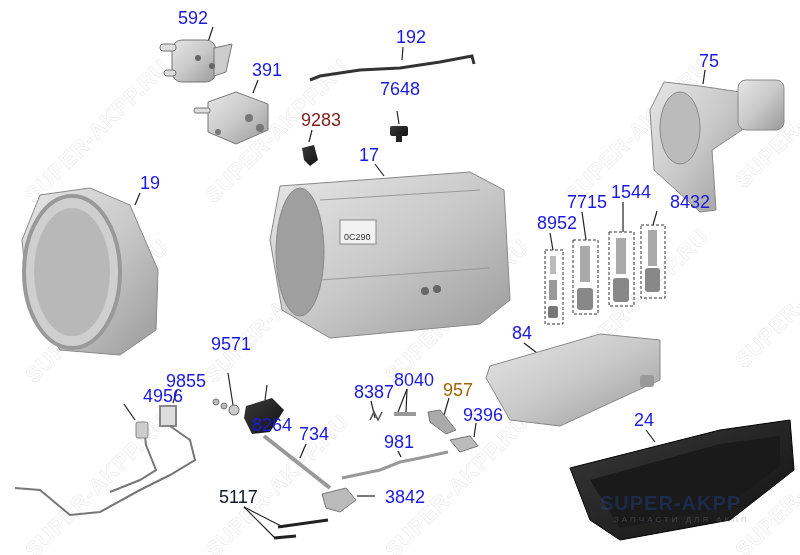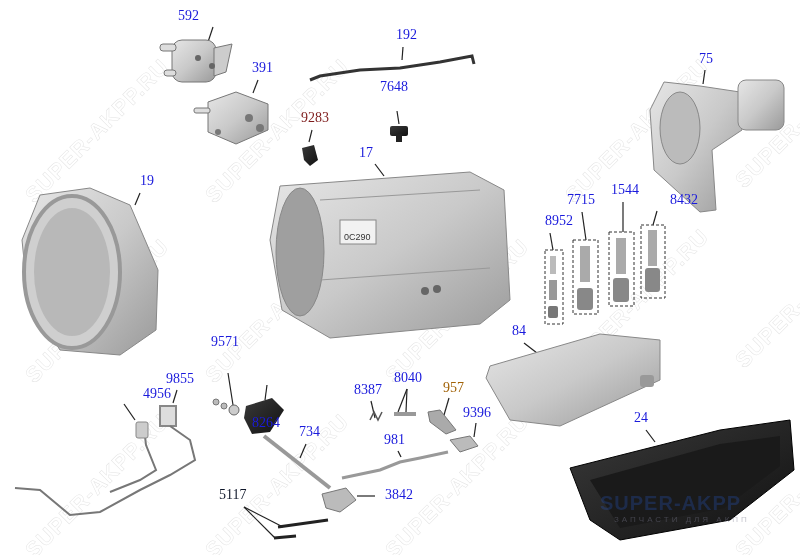--- a/index.html
+++ b/index.html
@@ -1,18 +1,18 @@
 <!DOCTYPE html>
 <html><head>
 <meta charset="utf-8">
 <style>
   html,body{margin:0;padding:0;background:#fff;}
   body{width:800px;height:555px;position:relative;overflow:hidden;font-family:"Liberation Sans",sans-serif;}
   #stage{position:absolute;left:0;top:0;width:800px;height:555px;}
-  .lbl{position:absolute;font-family:Liberation Serif, serif;font-size:14px;color:#1a1adc;line-height:1;white-space:nowrap;cursor:pointer;}
+  .lbl{position:absolute;font-family:Liberation Sans, sans-serif;font-size:18px;color:#1a1adc;line-height:1;white-space:nowrap;cursor:pointer;}
   .wm{position:absolute;font-family:"Liberation Sans",sans-serif;font-size:22px;color:rgba(0,0,0,0.09);transform:rotate(-45deg);transform-origin:left top;white-space:nowrap;letter-spacing:1px;pointer-events:none;font-weight:bold;
       -webkit-text-stroke:0.5px rgba(0,0,0,0.12);color:transparent;}
   .logo{position:absolute;left:600px;top:492px;pointer-events:none;}
   .logo .t1{font-size:20px;color:rgba(40,90,200,0.28);font-weight:bold;letter-spacing:1px;}
   .logo .t2{font-size:8px;color:rgba(120,120,140,0.45);letter-spacing:3px;margin-left:14px;}
 </style>
 </head>
 <body>
 
 <div id="stage">
@@ -213,21 +213,21 @@
       <div class="lbl" style="left: 252px; top: 61px; color: rgb(26, 26, 220); text-align: right;">391</div>
       <div class="lbl" style="left: 396px; top: 28px; color: rgb(26, 26, 220);">192</div>
       <div class="lbl" style="left: 699px; top: 52px; color: rgb(26, 26, 220);">75</div>
       <div class="lbl" style="left: 380px; top: 80px; color: rgb(26, 26, 220);">7648</div>
       <div class="lbl" style="left: 301px; top: 111px; color: #7f1d1d;">9283</div>
       <div class="lbl" style="left: 359px; top: 146px; color: rgb(26, 26, 220);">17</div>
       <div class="lbl" style="left: 140px; top: 174px; color: rgb(26, 26, 220);">19</div>
       <div class="lbl" style="left: 567px; top: 193px; color: rgb(26, 26, 220);">7715</div>
       <div class="lbl" style="left: 611px; top: 183px; color: rgb(26, 26, 220);">1544</div>
       <div class="lbl" style="left: 670px; top: 193px; color: rgb(26, 26, 220);">8432</div>
-      <div class="lbl" style="left: 537px; top: 214px; color: rgb(26, 26, 220); margin-left: 8px;">8952</div>
+      <div class="lbl" style="left: 537px; top: 214px; color: rgb(26, 26, 220);">8952</div>
       <div class="lbl" style="left: 512px; top: 324px; color: rgb(26, 26, 220);">84</div>
       <div class="lbl" style="left: 211px; top: 335px; color: rgb(26, 26, 220);">9571</div>
       <div class="lbl" style="left: 252px; top: 368px; color: rgb(26, 26, 220); margin-top: 48px;">8264</div>
       <div class="lbl" style="left: 166px; top: 372px; color: rgb(26, 26, 220);">9855</div>
       <div class="lbl" style="left: 103px; top: 387px; color: rgb(26, 26, 220); margin-left: 40px;">4956</div>
       <div class="lbl" style="left: 354px; top: 383px; color: rgb(26, 26, 220);">8387</div>
       <div class="lbl" style="left: 394px; top: 371px; color: rgb(26, 26, 220);">8040</div>
       <div class="lbl" style="left: 443px; top: 381px; color: #a16207; text-align: center;">957</div>
       <div class="lbl" style="left: 463px; top: 406px; color: rgb(26, 26, 220);">9396</div>
       <div class="lbl" style="left: 634px; top: 411px; color: rgb(26, 26, 220);">24</div>

